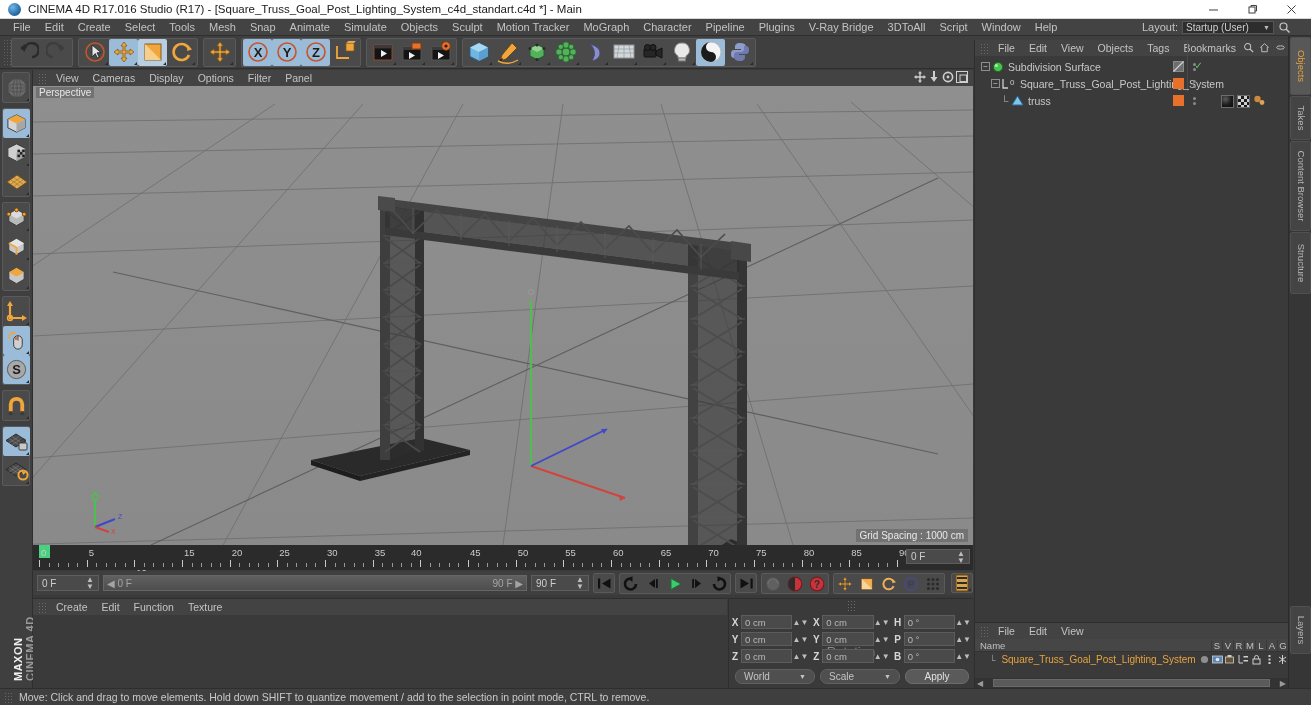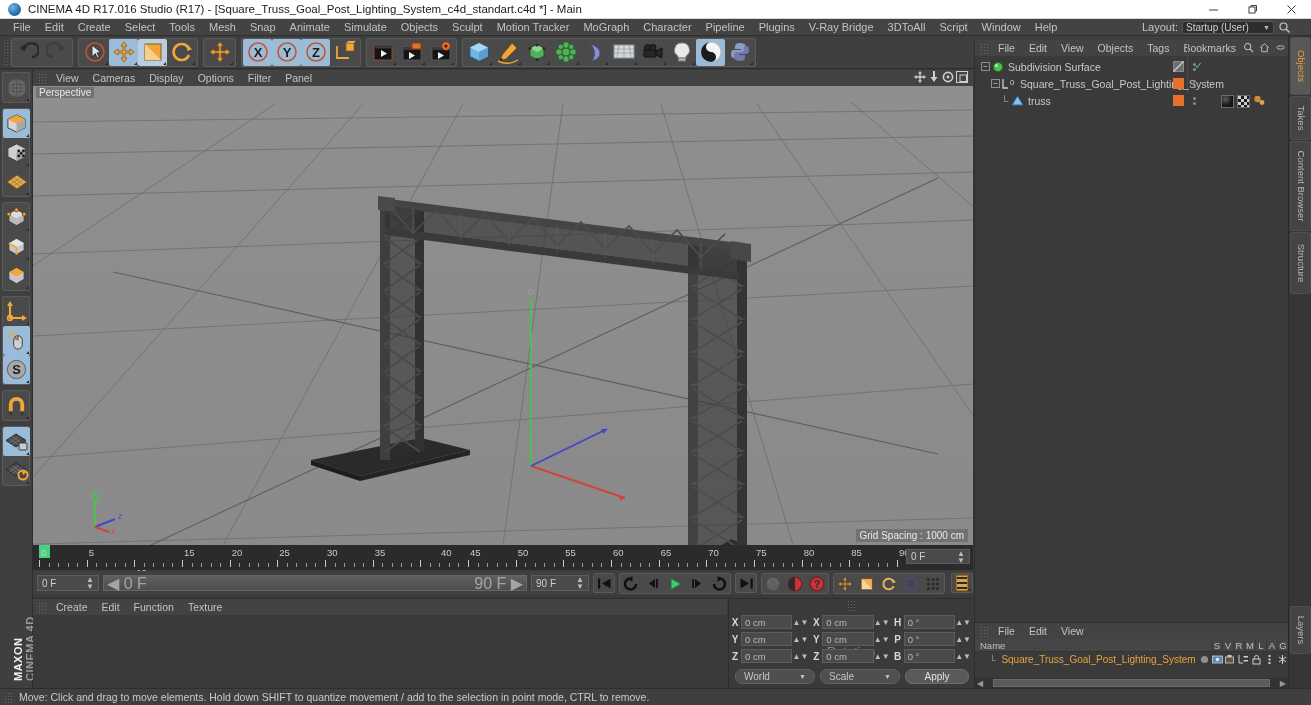--- a/index.html
+++ b/index.html
@@ -91,21 +91,21 @@
     border:1px solid #5d5d5d; font-size:10px; color:#cfcfcf; padding:0 4px; line-height:13px;
     display:flex; align-items:center; }
   .spin { margin-left:auto; font-size:8px; color:#bdbdbd; line-height:7px; text-align:center;}
 
   
   .animbar { position:absolute; left:33px; top:571px; width:940px; height:24px;
     background:#3f3f3f; display:flex; align-items:center; gap:4px; padding-left:4px; }
   .numfld { height:16px; background:#4a4a4a; border:1px solid #5e5e5e; display:flex;
     align-items:center; padding:0 4px; font-size:10px; color:#cfcfcf; }
   .scrub { flex:1; height:16px; background:#555; border:1px solid #666; display:flex;
-    align-items:center; justify-content:space-between; padding:0 3px; font-size:16px; color:#a4a4a4;
+    align-items:center; justify-content:space-between; padding:0 3px; font-size:10px; color:#a4a4a4;
     background-image:linear-gradient(#606060,#4e4e4e); }
   .abtn { width:22px; height:20px; display:flex; align-items:center; justify-content:center;
     background:#4a4a4a; border:1px solid #5a5a5a; border-radius:2px; position:relative; }
   .abtn.on { background:#e8a33d; }
   .agrp { display:flex; background:#4a4a4a; border:1px solid #5a5a5a; border-radius:2px; height:21px; }
   .agrp .abtn { border:none; background:transparent; }
 
   
   .matmgr { position:absolute; left:33px; top:598px; width:694px; height:90px; background:#3a3a3a;
     border-top:1px solid #2e2e2e; }
@@ -858,21 +858,21 @@
         <div class="tick min" style="left: 305.067px;"></div>
         <div class="tick min" style="left: 314.6px;"></div>
         <div class="tick min" style="left: 324.133px;"></div>
         <div class="tick maj" style="left: 333.667px;"></div>
         <div class="tnum" style="left: 333.667px;">35</div>
         <div class="tick min" style="left: 343.2px;"></div>
         <div class="tick min" style="left: 352.733px;"></div>
         <div class="tick min" style="left: 362.267px;"></div>
         <div class="tick min" style="left: 371.8px;"></div>
         <div class="tick maj" style="left: 381.333px;"></div>
-        <div class="tnum" style="left: 400px;">40</div>
+        <div class="tnum" style="left: 370px;">40</div>
         <div class="tick min" style="left: 390.867px;"></div>
         <div class="tick min" style="left: 400.4px;"></div>
         <div class="tick min" style="left: 409.933px;"></div>
         <div class="tick min" style="left: 419.467px;"></div>
         <div class="tick maj" style="left: 429px;"></div>
         <div class="tnum" style="left: 429px;">45</div>
         <div class="tick min" style="left: 438.533px;"></div>
         <div class="tick min" style="left: 448.067px;"></div>
         <div class="tick min" style="left: 457.6px;"></div>
         <div class="tick min" style="left: 467.133px;"></div>

